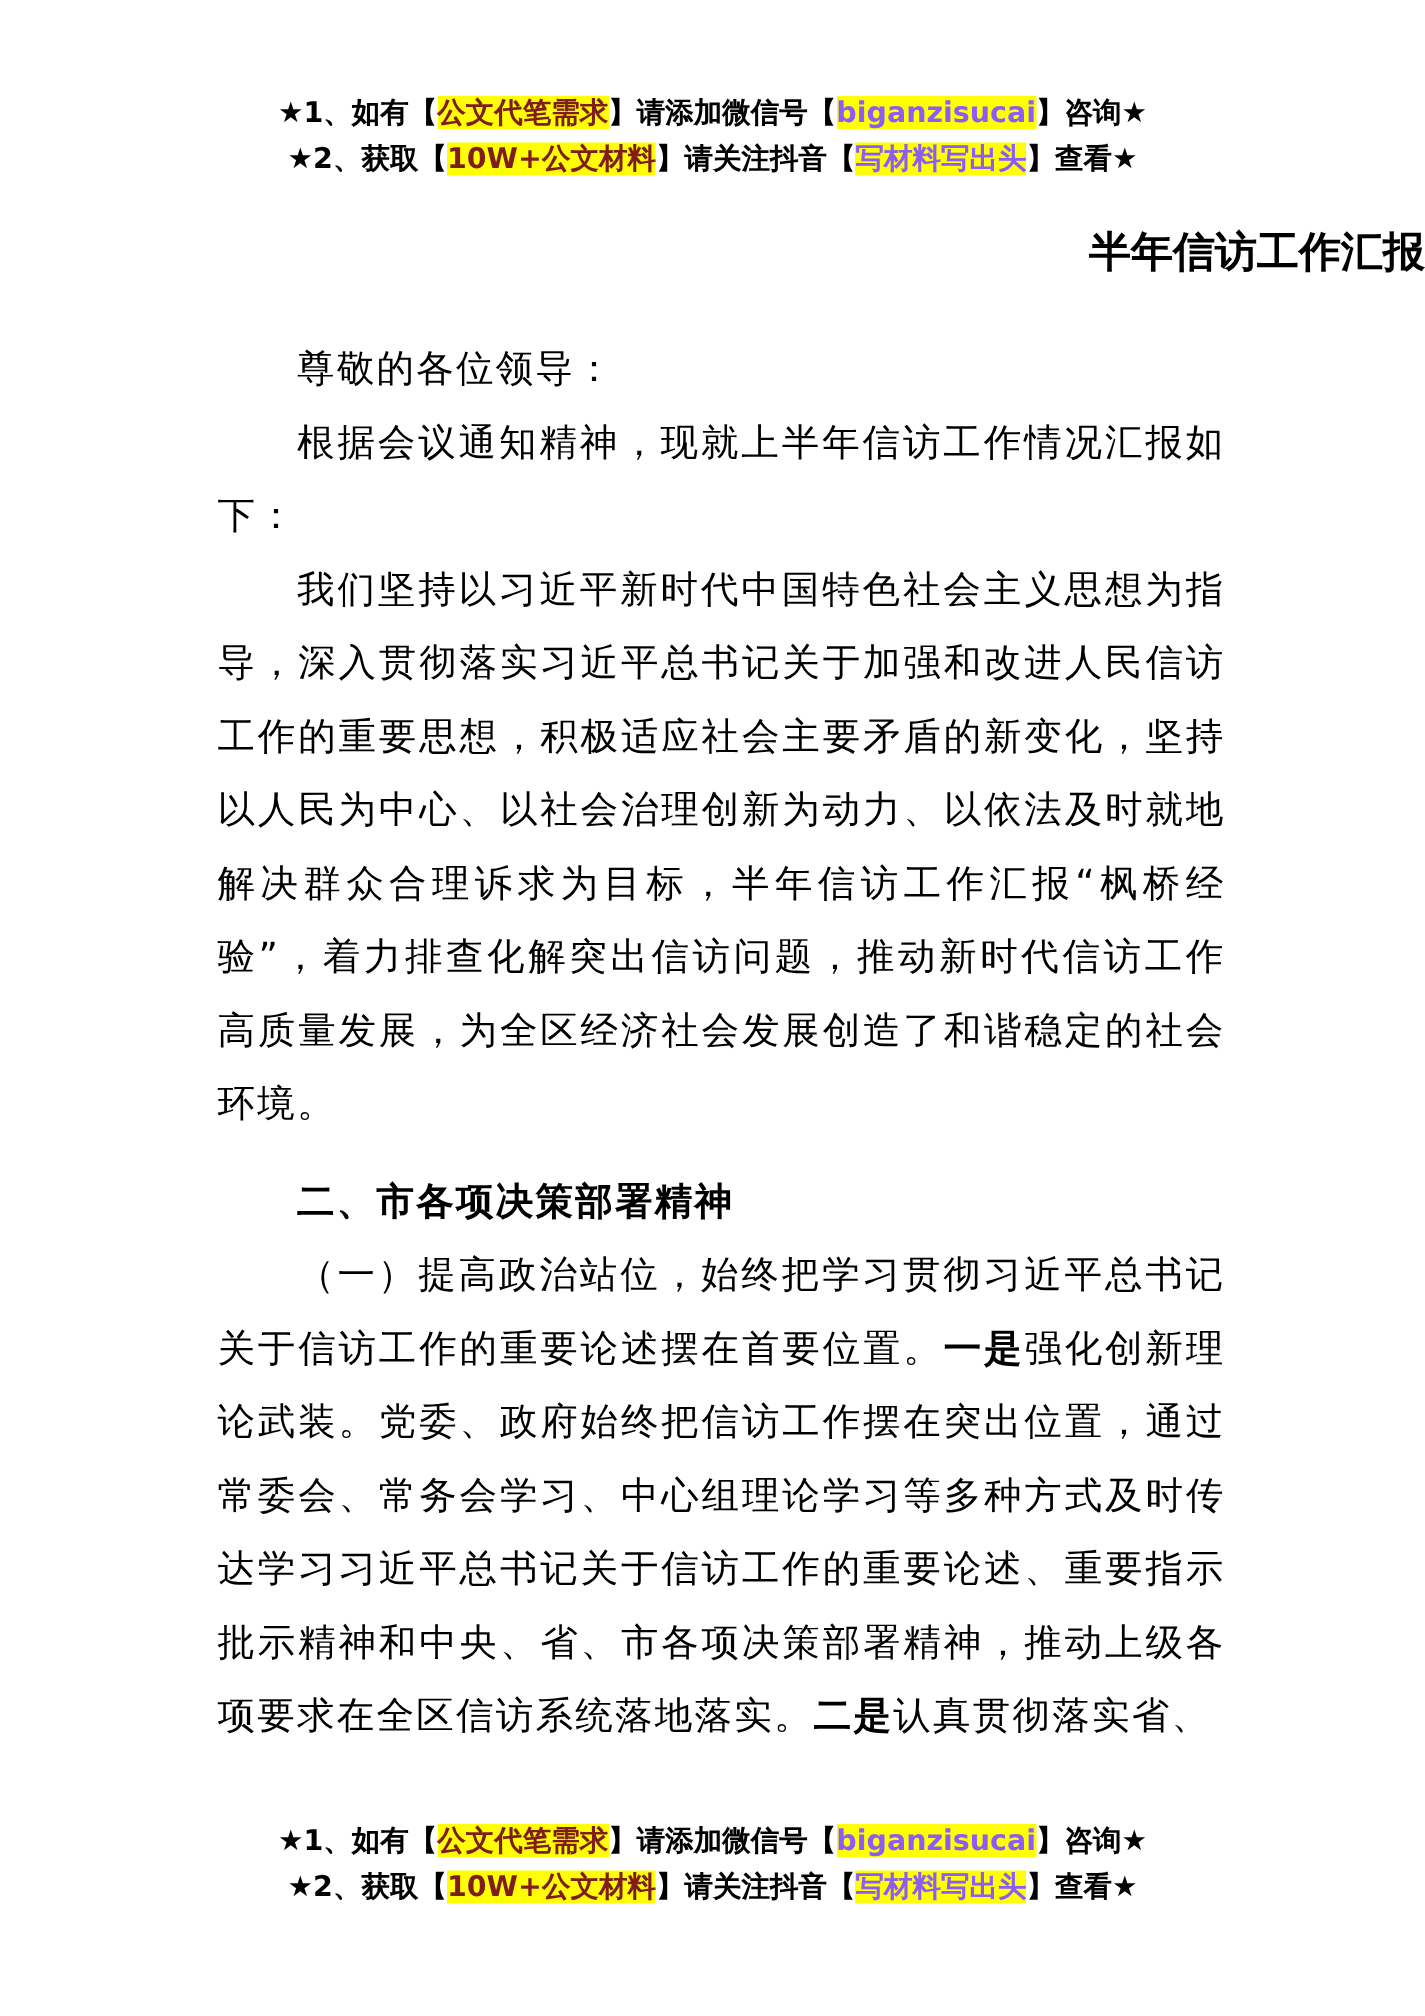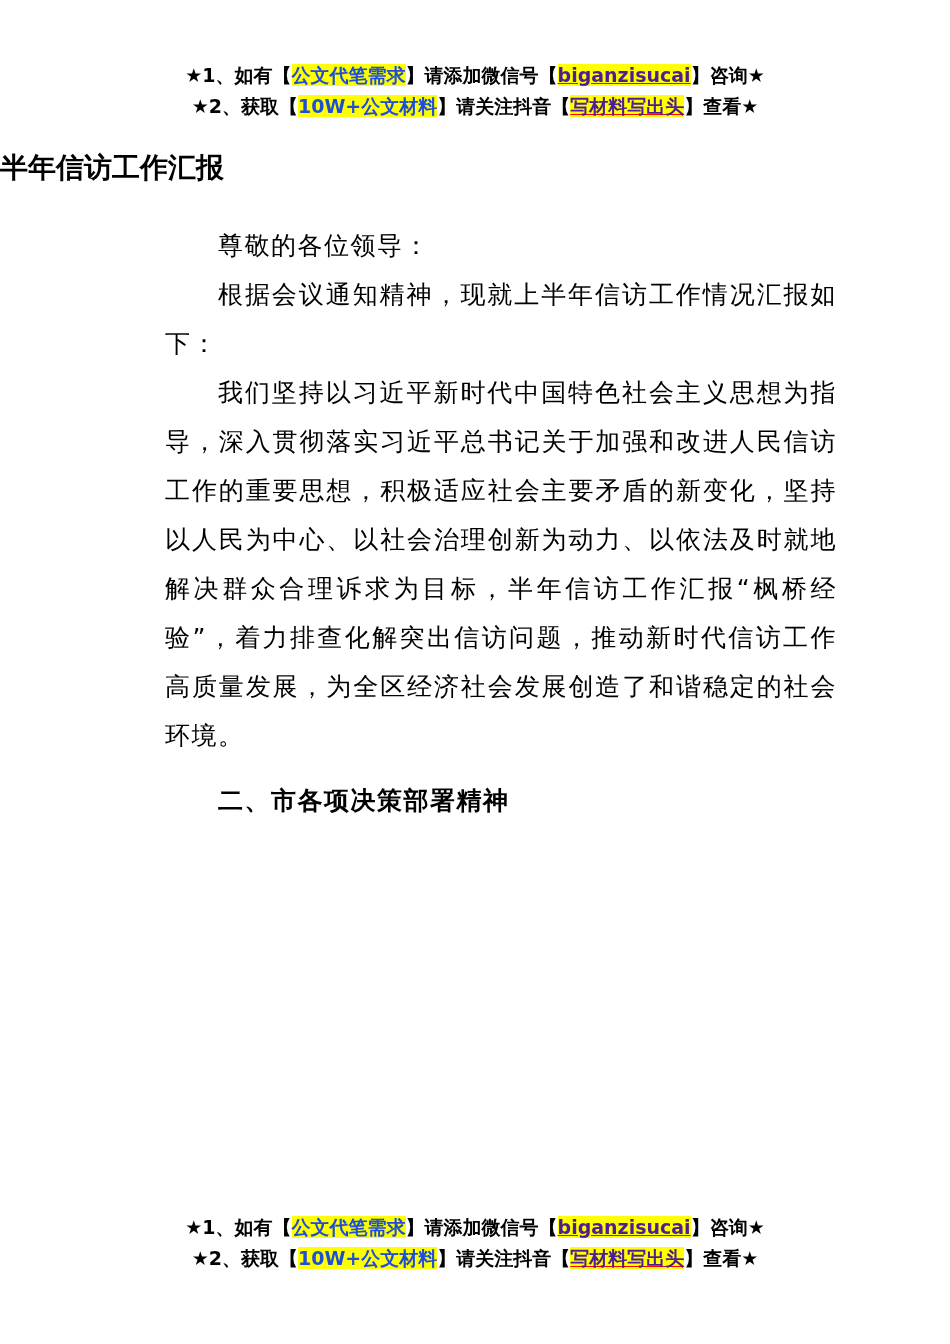--- a/index.html
+++ b/index.html
@@ -30,55 +30,53 @@
     font-weight: bold;
     font-size: 19px;
     line-height: 31px;
     letter-spacing: 0px;
     white-space: nowrap;
   }
   .promo-top { top: 60px; }
   .promo-bottom { top: 1212px; }
   .seg-hl-red {
     background: #ffff00;
-    color: #1d4ed8;
+    color: #7f1d1d;
   }
   .seg-hl-red-u {
     background: #ffff00;
-    color: #4c1d95;
-    text-decoration: underline;
+    color: #8b5cf6;
     text-decoration-color: #ff0000;
   }
   .seg-u {
     text-decoration-color: #000000;
   }
   .seg-b { font-weight: bold; }
   
   .doc-title {
     position: absolute;
     top: 150px;
     left: 0;
     width: 950px;
-    text-align: left;
+    text-align: right;
     font-size: 28px;
     font-weight: bold;
     line-height: 36px;
   }
   
   .doc-body {
     position: absolute;
     top: 221px;
     left: 145px;
     width: 672px;
     font-size: 25px;
     line-height: 49px;
     letter-spacing: 1.5px;
     text-align: justify;
     text-justify: inter-character;
-    margin-left: 20px;
   }
   .doc-body p, .doc-body h2 {
     margin: 0;
     padding: 0;
     text-indent: 53px;
     font-size: 25px;
     line-height: 49px;
     font-weight: normal;
   }
   .doc-body h2 { font-weight: bold; }
@@ -94,20 +92,21 @@
     <div class="promo-line"><span>★2、获取【</span><span class="seg-hl-red">10W+公文材料</span><span>】请</span><span class="seg-u">关注</span><span>抖音【</span><span class="seg-hl-red-u">写材料写出头</span><span>】查看★</span></div>
   </div>
 
   <div class="doc-title">半年信访工作汇报</div>
 
   <div class="doc-body">
     <p><span>尊敬的各位领导：</span></p>
     <p><span>根据会议通知精神，现就上半年信访工作情况汇报如下：</span></p>
     <p><span>我们坚持以习近平新时代中国特色社会主义思想为指导，深入贯彻落实习近平总书记关于加强和改进人民信访工作的重要思想，积极适应社会主要矛盾的新变化，坚持以人民为中心、以社会治理创新为动力、以依法及时就地解决群众合理诉求为目标，半年信访工作汇报“枫桥经验”，着力排查化解突出信访问题，推动新时代信访工作高质量发展，为全区经济社会发展创造了和谐稳定的社会环境。</span></p>
     <h2 class="heading-2"><span>二、市各项决策部署精神</span></h2>
+    <p><span>（一）提高政治站位，始终把学习贯彻习近平总书记关于信访工作的重要论述摆在首要位置。</span><span class="seg-b">一是</span><span>强化创新理论武装。党委、政府始终把信访工作摆在突出位置，通过常委会、常务会学习、中心组理论学习等多种方式及时传达学习习近平总书记关于信访工作的重要论述、重要指示批示精神和中央、省、市各项决策部署精神，推动上级各项要求在全区信访系统落地落实。</span><span class="seg-b">二是</span><span>认真贯彻落实省、</span></p>
   </div>
 
   <div class="promo promo-bottom">
     <div class="promo-line"><span>★1、如有【</span><span class="seg-hl-red">公文代笔需求</span><span>】请</span><span class="seg-u">添加</span><span>微信号【</span><span class="seg-hl-red-u">biganzisucai</span><span>】咨询★</span></div>
     <div class="promo-line"><span>★2、获取【</span><span class="seg-hl-red">10W+公文材料</span><span>】请</span><span class="seg-u">关注</span><span>抖音【</span><span class="seg-hl-red-u">写材料写出头</span><span>】查看★</span></div>
   </div>
 
 </div>
 
 </body></html>

